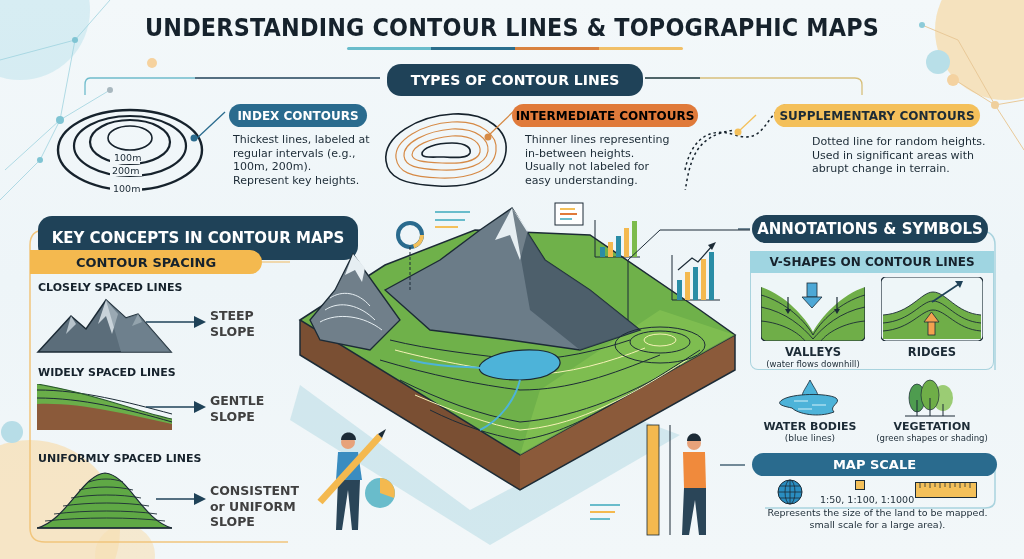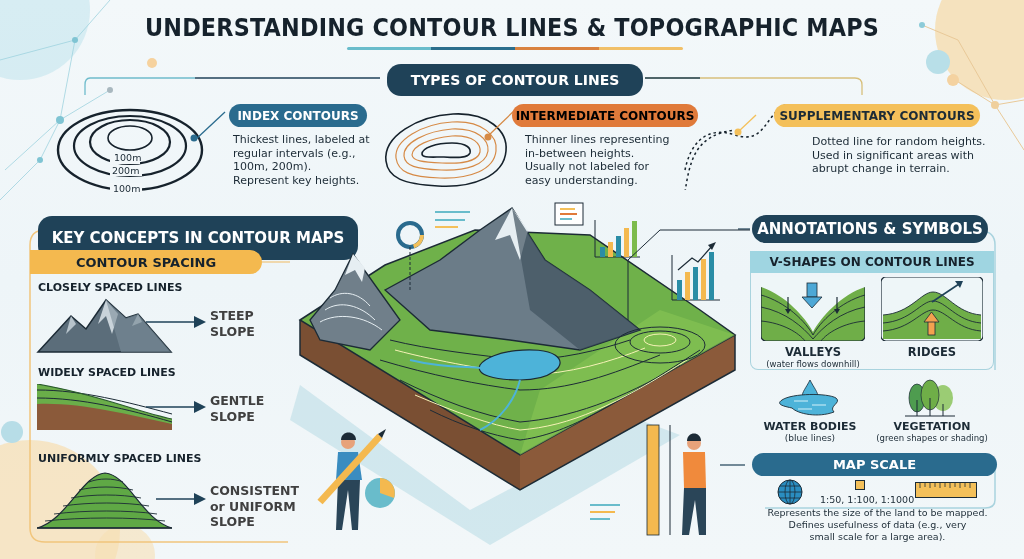--- a/index.html
+++ b/index.html
@@ -428,15 +428,14 @@
     <line x1="35" y1="1" x2="35" y2="6"></line>
       <line x1="40" y1="1" x2="40" y2="5"></line>
       <line x1="45" y1="1" x2="45" y2="6"></line>
     <line x1="50" y1="1" x2="50" y2="5"></line>
       <line x1="55" y1="1" x2="55" y2="6"></line>
   </g>
 </svg>
 <div class="abs" style="left:820px;top:494px;font-size:9.5px;">1:50, 1:100, 1:1000</div>
 <div class="abs center-txt" style="left:755px;top:507px;width:245px;font-size:9.5px;line-height:12px;">
   <div>Represents the size of the land to be mapped.</div>
-  <div>Defines usefulness of data (e.g., very</div>
   <div>small scale for a large area).</div>
 </div>
 
 </body></html>

